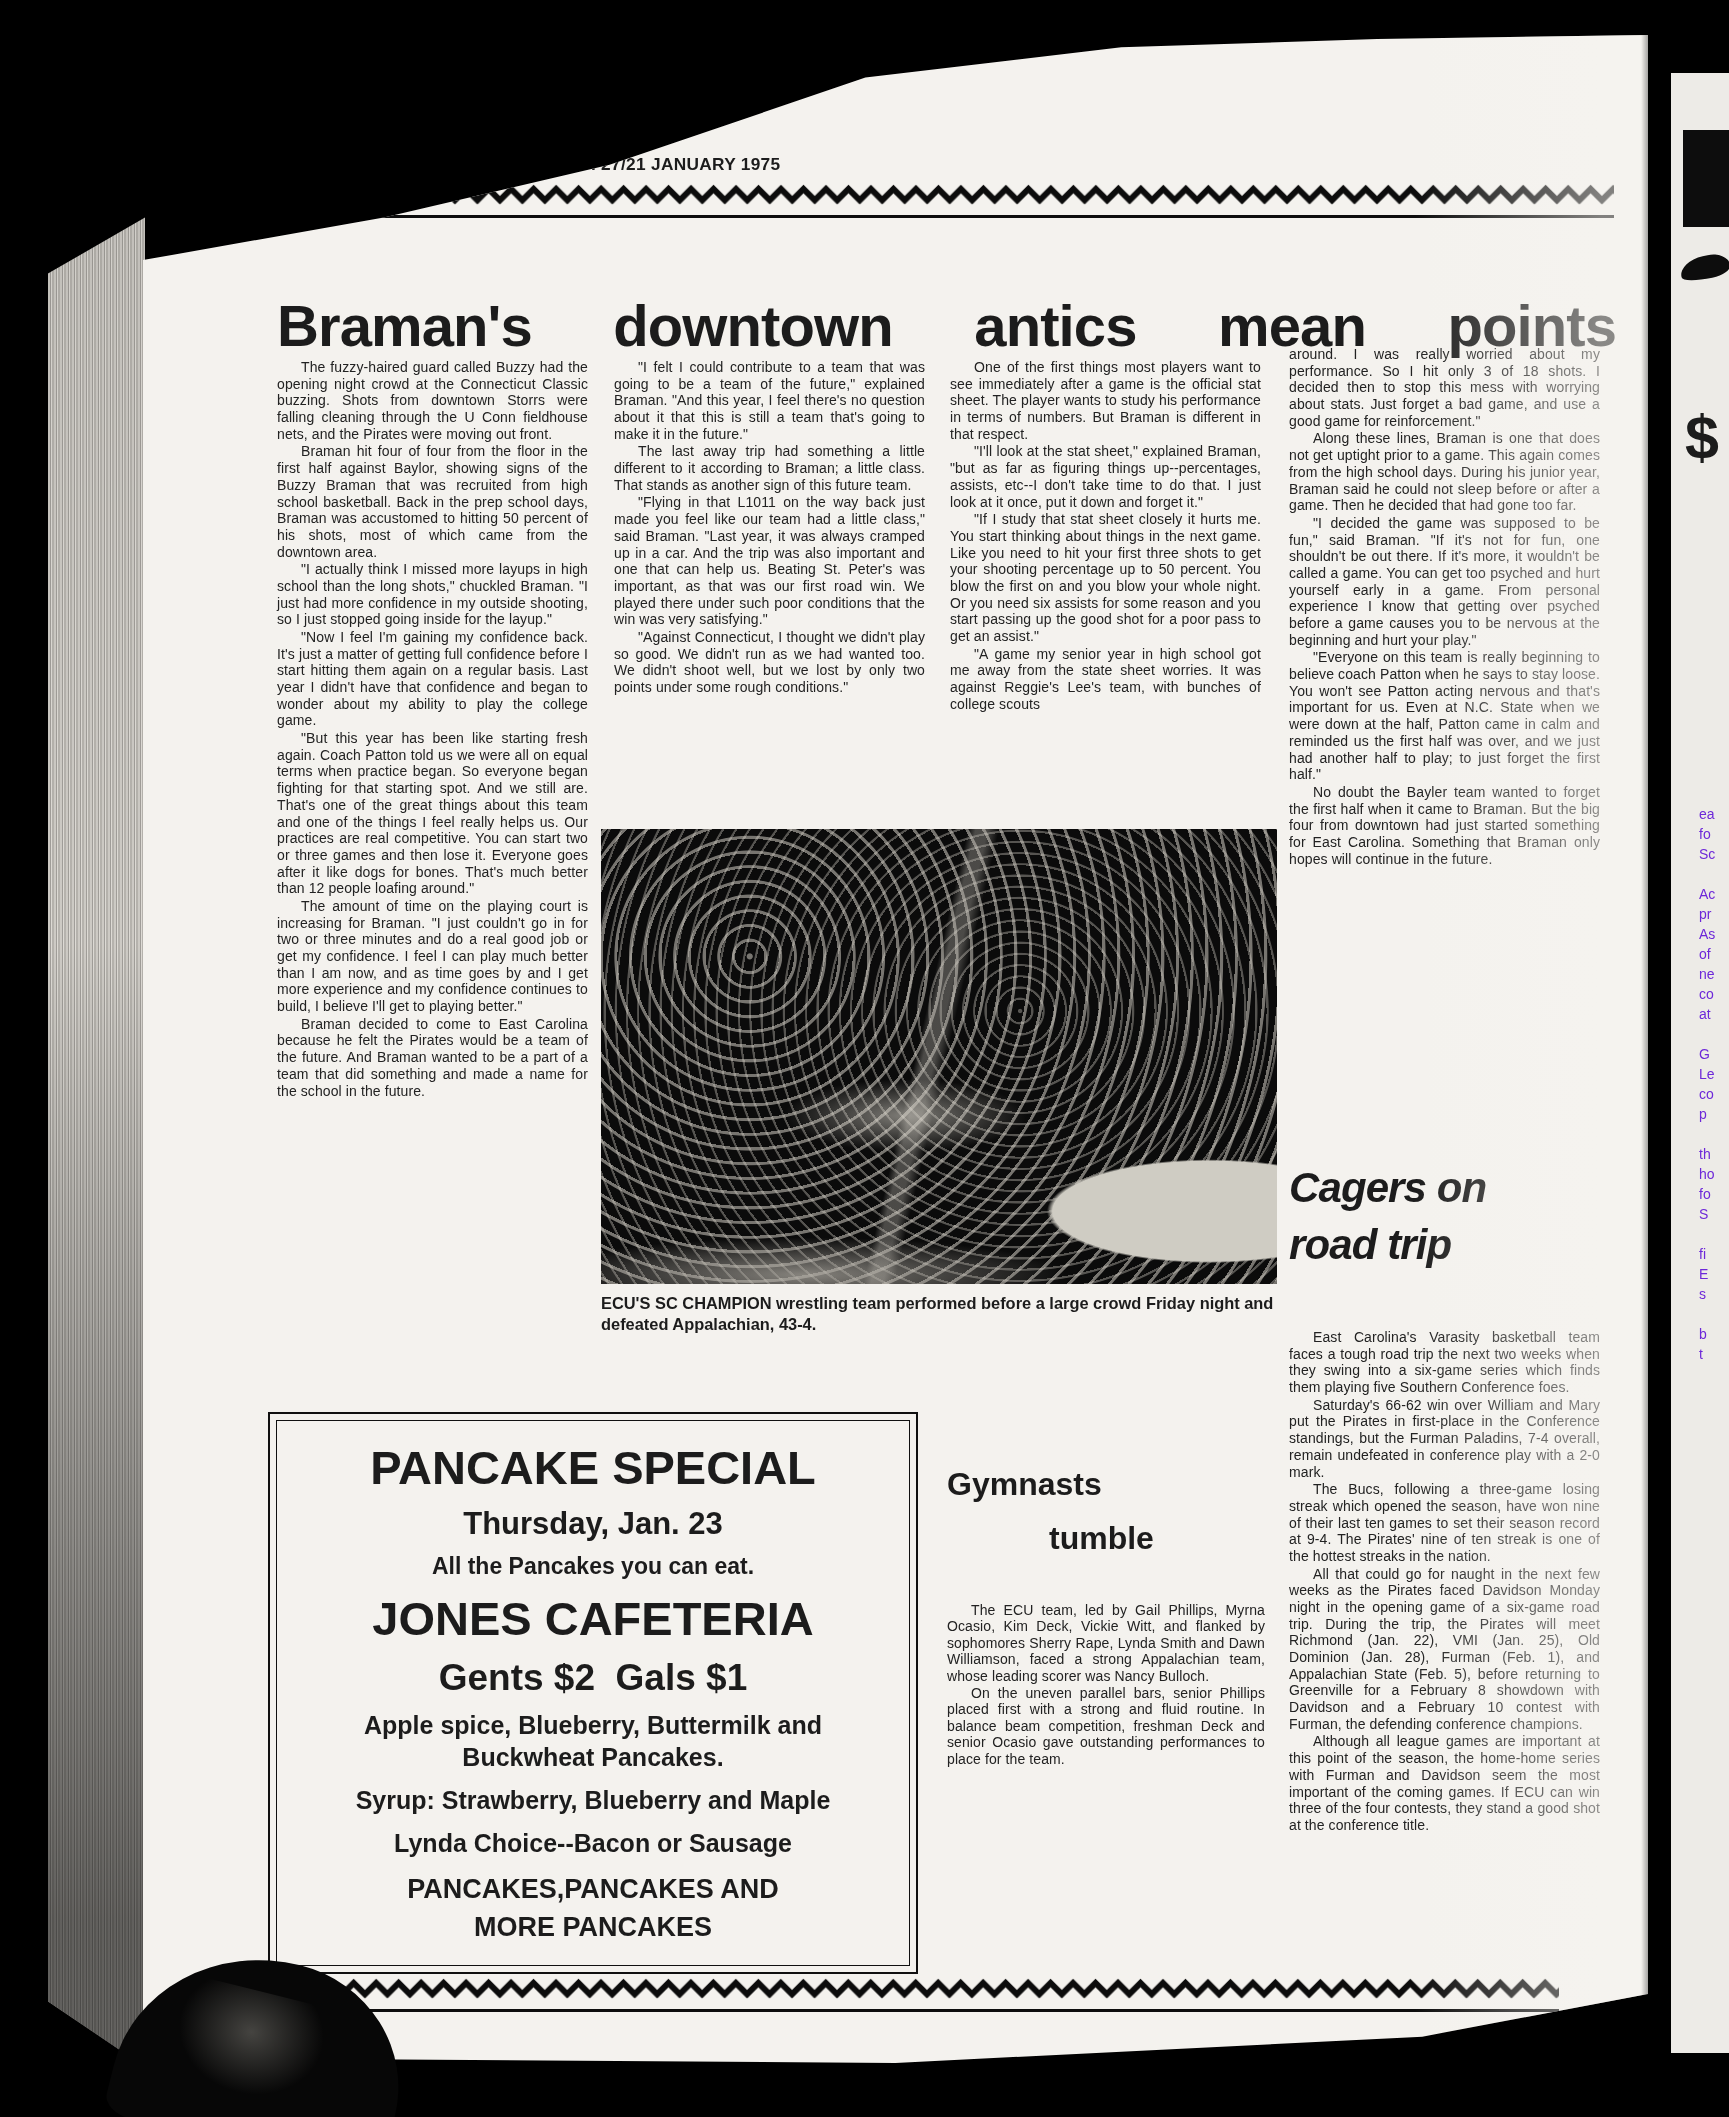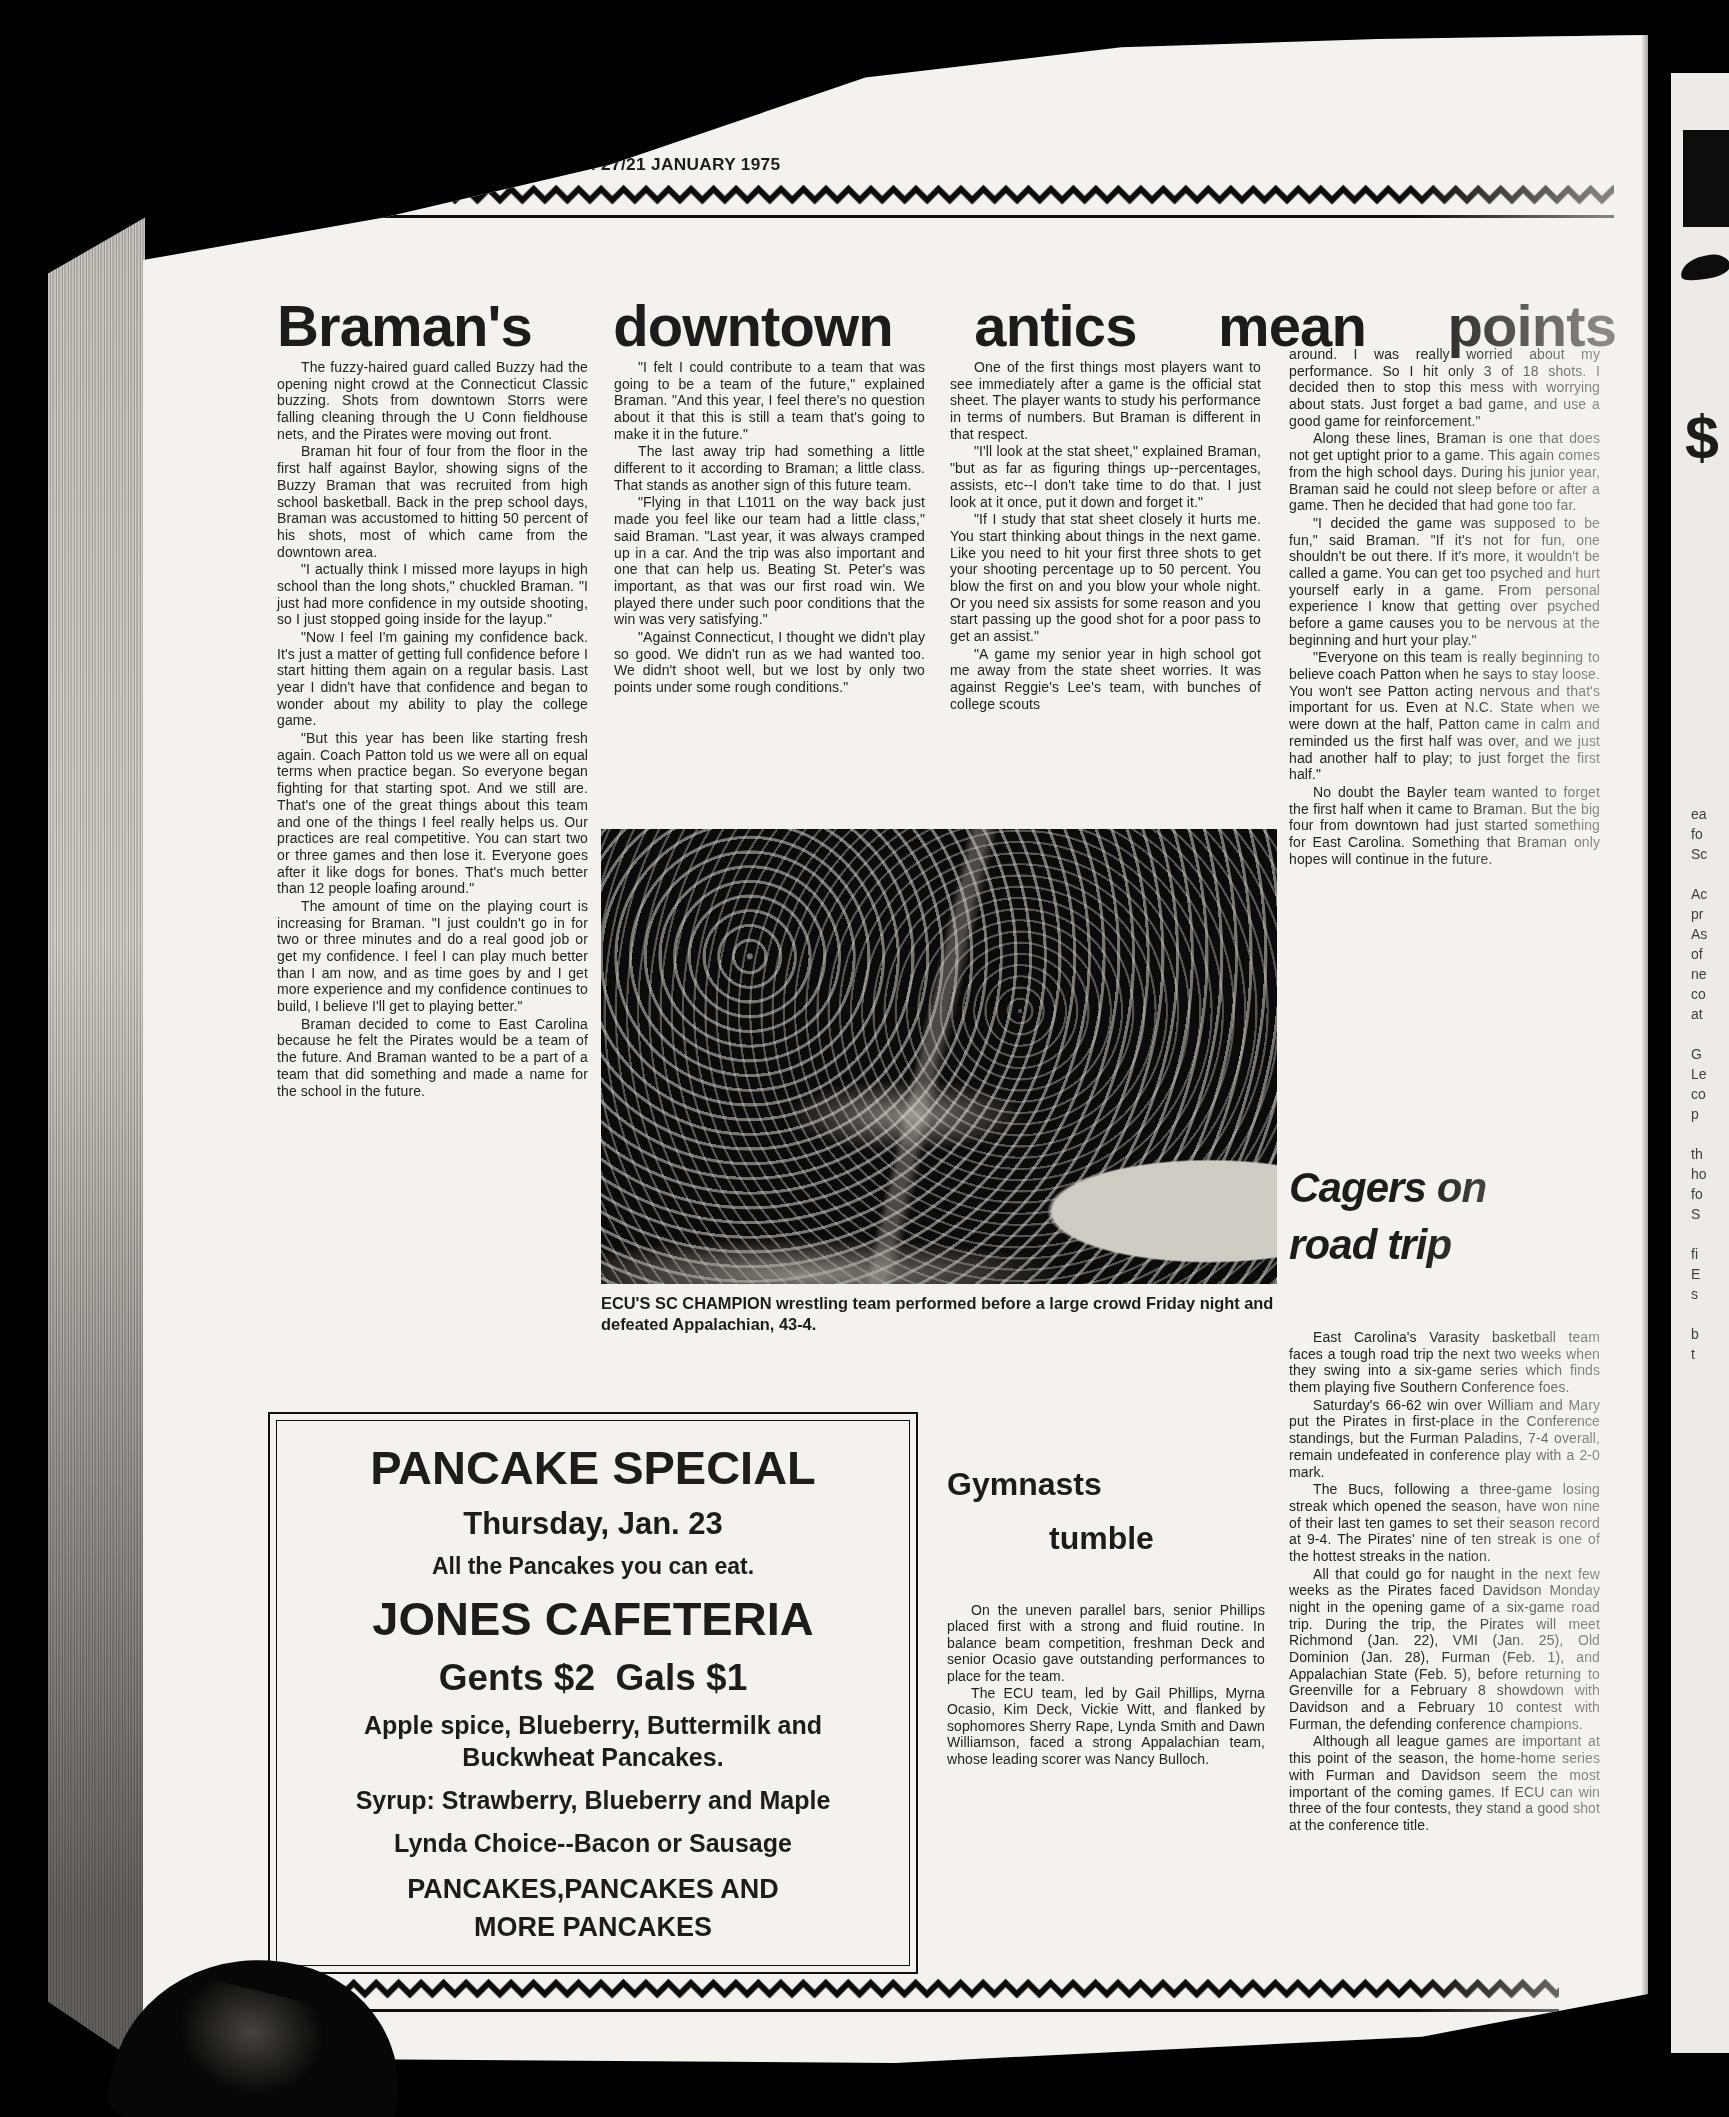--- a/index.html
+++ b/index.html
@@ -60,21 +60,21 @@
   .ad-line{font-size:25px;font-weight:bold;line-height:32px;}
   .ad-close{font-size:27px;font-weight:bold;line-height:38px;}
   
   .gutter{position:absolute;left:1641px;top:35px;width:31px;height:2015px;
     background:linear-gradient(90deg,rgba(0,0,0,0),rgba(0,0,0,.8) 55%,rgba(0,0,0,.25));}
   .sliver{position:absolute;left:1671px;top:73px;width:59px;height:1980px;background:#edebe7;}
   .sliver-block{position:absolute;left:12px;top:57px;width:47px;height:97px;background:#0d0d0d;}
   .sliver-swash{position:absolute;left:8.6px;top:183px;width:50px;height:22.5px;background:#0d0d0d;
     border-radius:50% 40% 40% 60%/70% 60% 40% 30%;transform:rotate(-12deg);}
   .sliver-dollar{position:absolute;left:14px;top:329px;font-size:61px;font-weight:bold;}
-  .sliver-frags{position:absolute;left:20px;top:731px;font-size:14px;line-height:20px;color:#404040;
+  .sliver-frags{position:absolute;left:28px;top:731px;font-size:14px;line-height:20px;color:#6d28d9;
     white-space:pre-line;}
   
   .thumb{position:absolute;left:121px;top:1959px;width:285px;height:190px;background:#070707;
     border-radius:55% 45% 10% 10%/75% 65% 10% 10%;transform:rotate(14deg);}
   .thumb-hl{position:absolute;left:52px;top:35px;width:147px;height:104px;
     background:radial-gradient(ellipse at 50% 40%,rgba(120,118,112,.55),rgba(0,0,0,0) 70%);}
 </style>
 </head>
 <body>
 
@@ -145,22 +145,22 @@
       <p class="ind">The Bucs, following a three-game losing streak which opened the season, have won nine of their last ten games to set their season record at 9-4. The Pirates' nine of ten streak is one of the hottest streaks in the nation.</p>
       <p class="ind">All that could go for naught in the next few weeks as the Pirates faced Davidson Monday night in the opening game of a six-game road trip. During the trip, the Pirates will meet Richmond (Jan. 22), VMI (Jan. 25), Old Dominion (Jan. 28), Furman (Feb. 1), and Appalachian State (Feb. 5), before returning to Greenville for a February 8 showdown with Davidson and a February 10 contest with Furman, the defending conference champions.</p>
       <p class="ind">Although all league games are important at this point of the season, the home-home series with Furman and Davidson seem the most important of the coming games. If ECU can win three of the four contests, they stand a good shot at the conference title.</p>
     </div>
 
     <div class="gym-head">
       <span>Gymnasts</span>
       <span class="l2">tumble</span>
     </div>
     <div class="col gym-body">
+      <p class="ind">The ECU team, led by Gail Phillips, Myrna Ocasio, Kim Deck, Vickie Witt, and flanked by sophomores Sherry Rape, Lynda Smith and Dawn Williamson, faced a strong Appalachian team, whose leading scorer was Nancy Bulloch.</p>
       <p class="ind">On the uneven parallel bars, senior Phillips placed first with a strong and fluid routine. In balance beam competition, freshman Deck and senior Ocasio gave outstanding performances to place for the team.</p>
-      <p class="ind">The ECU team, led by Gail Phillips, Myrna Ocasio, Kim Deck, Vickie Witt, and flanked by sophomores Sherry Rape, Lynda Smith and Dawn Williamson, faced a strong Appalachian team, whose leading scorer was Nancy Bulloch.</p>
     </div>
 
     <div class="ad">
       <div class="ad-inner">
         <div class="ad-title">PANCAKE SPECIAL</div>
         <div class="ad-date">Thursday, Jan. 23</div>
         <div class="ad-tag">All the Pancakes you can eat.</div>
         <div class="ad-venue">JONES CAFETERIA</div>
         <div class="ad-price">Gents $2  Gals $1</div>
         <div class="ad-line">

